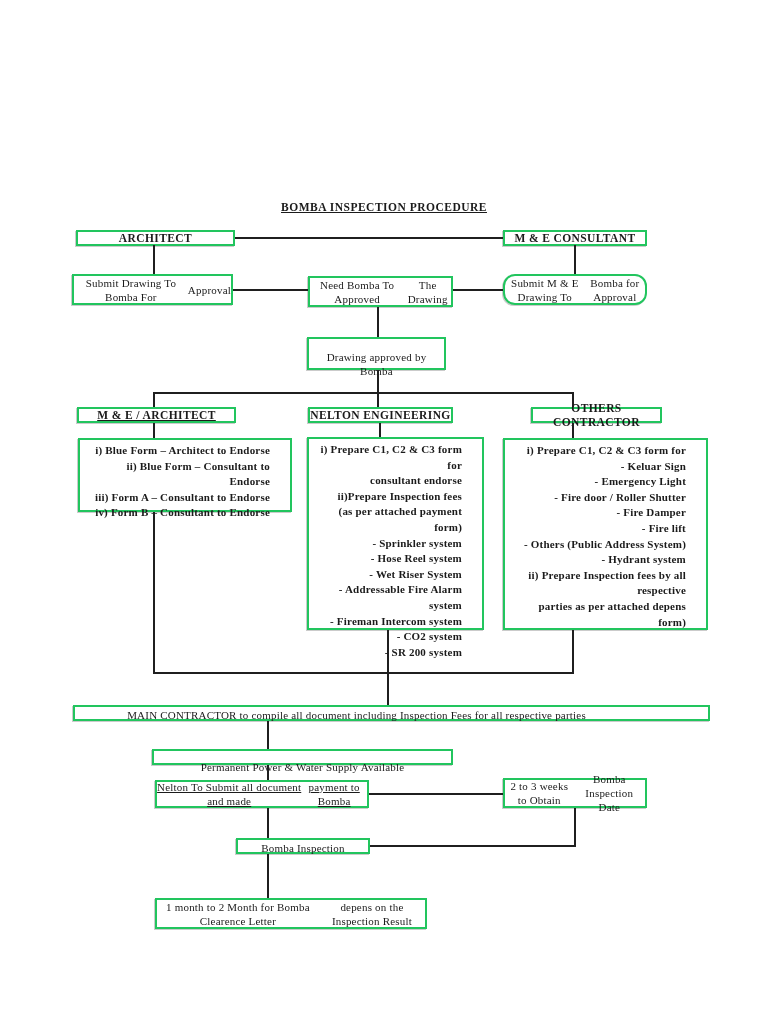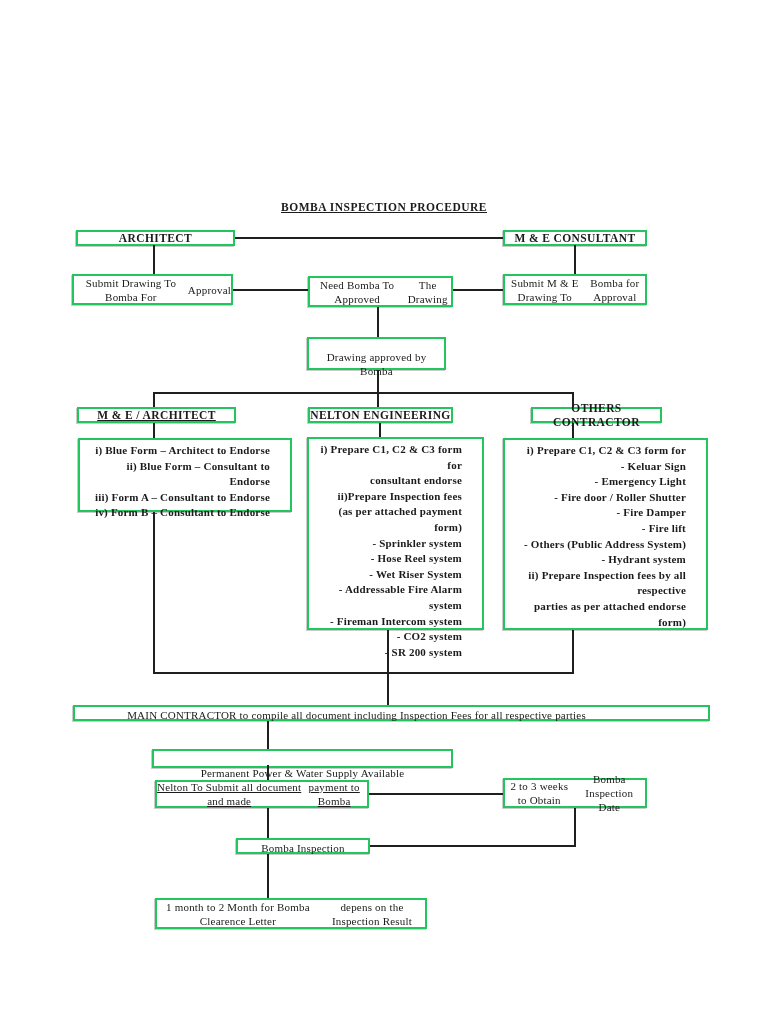--- a/index.html
+++ b/index.html
@@ -61,21 +61,21 @@
   <div class="box hdr" style="left:503px;top:230px;width:144px;height:16px;">M &amp; E CONSULTANT</div>
 
   <div class="box ctr" style="left:72px;top:274px;width:161px;height:31px;">
       <div>Submit Drawing To Bomba For</div>
       <div>Approval</div>
     </div>
   <div class="box ctr" style="left:308px;top:276px;width:145px;height:31px;">
       <div>Need Bomba To Approved</div>
       <div>The Drawing</div>
     </div>
-  <div class="box ctr" style="left:503px;top:274px;width:144px;height:31px;">
+  <div class="box ctr" style="left:503px;top:274px;width:144px;height:31px;border-radius:12px;">
       <div>Submit M &amp; E Drawing To</div>
       <div>Bomba for Approval</div>
     </div>
 
   <div class="box" style="left:307px;top:337px;width:139px;height:33px;padding-top:11px;">Drawing approved by Bomba</div>
 
   <div class="box hdr" style="left:77px;top:407px;width:159px;height:16px;text-decoration:underline;">M &amp; E / ARCHITECT</div>
   <div class="box hdr" style="left:308px;top:407px;width:145px;height:16px;">NELTON ENGINEERING</div>
   <div class="box hdr" style="left:531px;top:407px;width:131px;height:16px;">OTHERS CONTRACTOR</div>
 
@@ -101,26 +101,26 @@
   <div class="box list" style="left:503px;top:438px;width:205px;height:192px;">
       <div>i) Prepare C1, C2 &amp; C3 form for</div>
       <div>- Keluar Sign</div>
       <div>- Emergency Light</div>
       <div>- Fire door / Roller Shutter</div>
       <div>- Fire Damper</div>
       <div>- Fire lift</div>
       <div>- Others (Public Address System)</div>
       <div>- Hydrant system</div>
       <div>ii) Prepare Inspection fees by all respective</div>
-      <div>parties as per attached endorse form)</div>
+      <div>parties as per attached depens form)</div>
     </div>
 
   <div class="box" style="left:73px;top:705px;width:637px;height:16px;padding-top:1px;padding-right:70px;">MAIN CONTRACTOR to compile all document including Inspection Fees for all respective parties</div>
 
-  <div class="box" style="left:152px;top:749px;width:301px;height:16px;padding-top:15px;">Permanent Power &amp; Water Supply Available</div>
+  <div class="box" style="left:152px;top:749px;width:301px;height:16px;padding-top:9px;">Permanent Power &amp; Water Supply Available</div>
   <div class="box ctr" style="left:155px;top:780px;width:214px;height:28px;text-decoration:underline;">
       <div>Nelton To Submit all document and made</div>
       <div>payment to Bomba</div>
     </div>
   <div class="box ctr" style="left:503px;top:778px;width:144px;height:30px;">
       <div>2 to 3 weeks to Obtain</div>
       <div>Bomba Inspection Date</div>
     </div>
   <div class="box" style="left:236px;top:838px;width:134px;height:16px;padding-top:1px;">Bomba Inspection</div>
   <div class="box ctr" style="left:155px;top:898px;width:272px;height:31px;">

